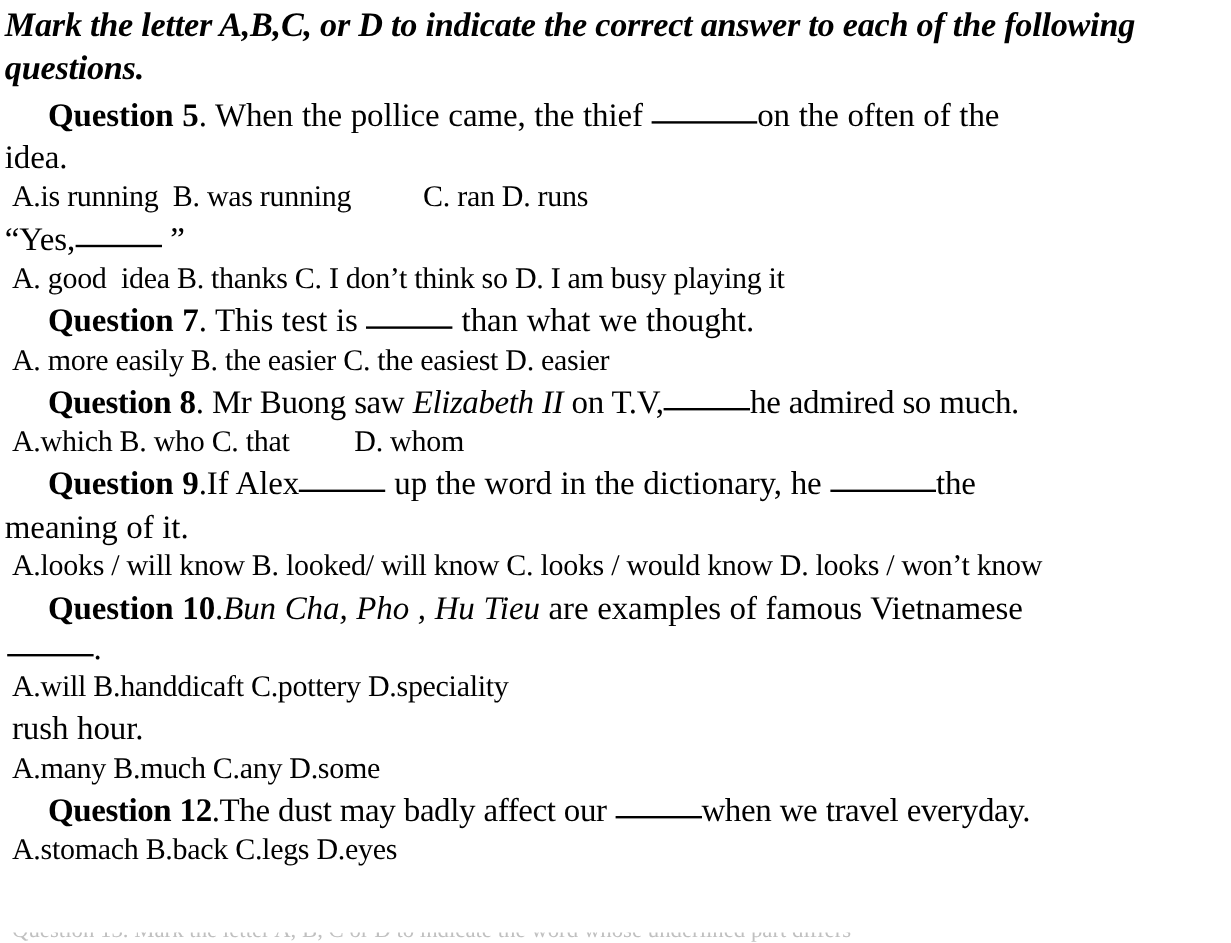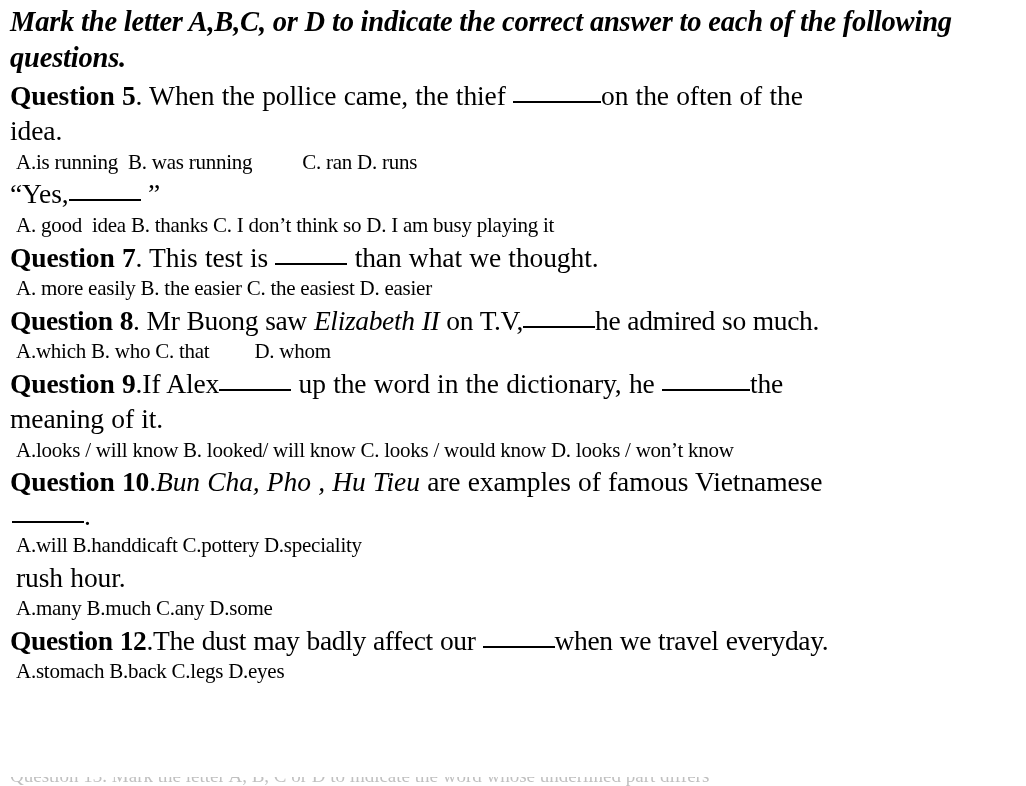--- a/index.html
+++ b/index.html
@@ -18,21 +18,21 @@
   }
   .page {
     position: relative;
     width: 1026px;
     height: 786px;
     padding: 0;
     box-sizing: border-box;
     background: #ffffff;
   }
   .inner {
-    padding: 4px 8px 0 10px;
+    padding: 4px 8px 0 4px;
   }
 
   
   .instruction {
     font-weight: bold;
     font-style: italic;
     font-size: 28.5px;
     line-height: 1.28;
     letter-spacing: -0.2px;
     margin: 0 0 1px 0;
@@ -45,20 +45,21 @@
     line-height: 1.29;
     letter-spacing: -0.1px;
     margin: 0;
     word-spacing: 0.5px;
   }
   .q-line.tight {
     letter-spacing: -0.35px;
   }
   .q-label {
     font-weight: bold;
+    margin-left: 36px;
   }
   .ital {
     font-style: italic;
   }
   .indent-sm {
     padding-left: 6px;
   }
 
   
   .blank {
@@ -72,21 +73,21 @@
 
   .blank-line {
     font-size: 27.5px;
     line-height: 1.18;
     margin: 0;
     padding-left: 2px;
   }
 
   
   .options {
-    font-size: 21px;
+    font-size: 25px;
     line-height: 1.22;
     letter-spacing: -0.25px;
     margin: 1px 0 1px 0;
     padding-left: 6px;
     white-space: pre;
   }
 
   
   .cutoff {
     position: absolute;

